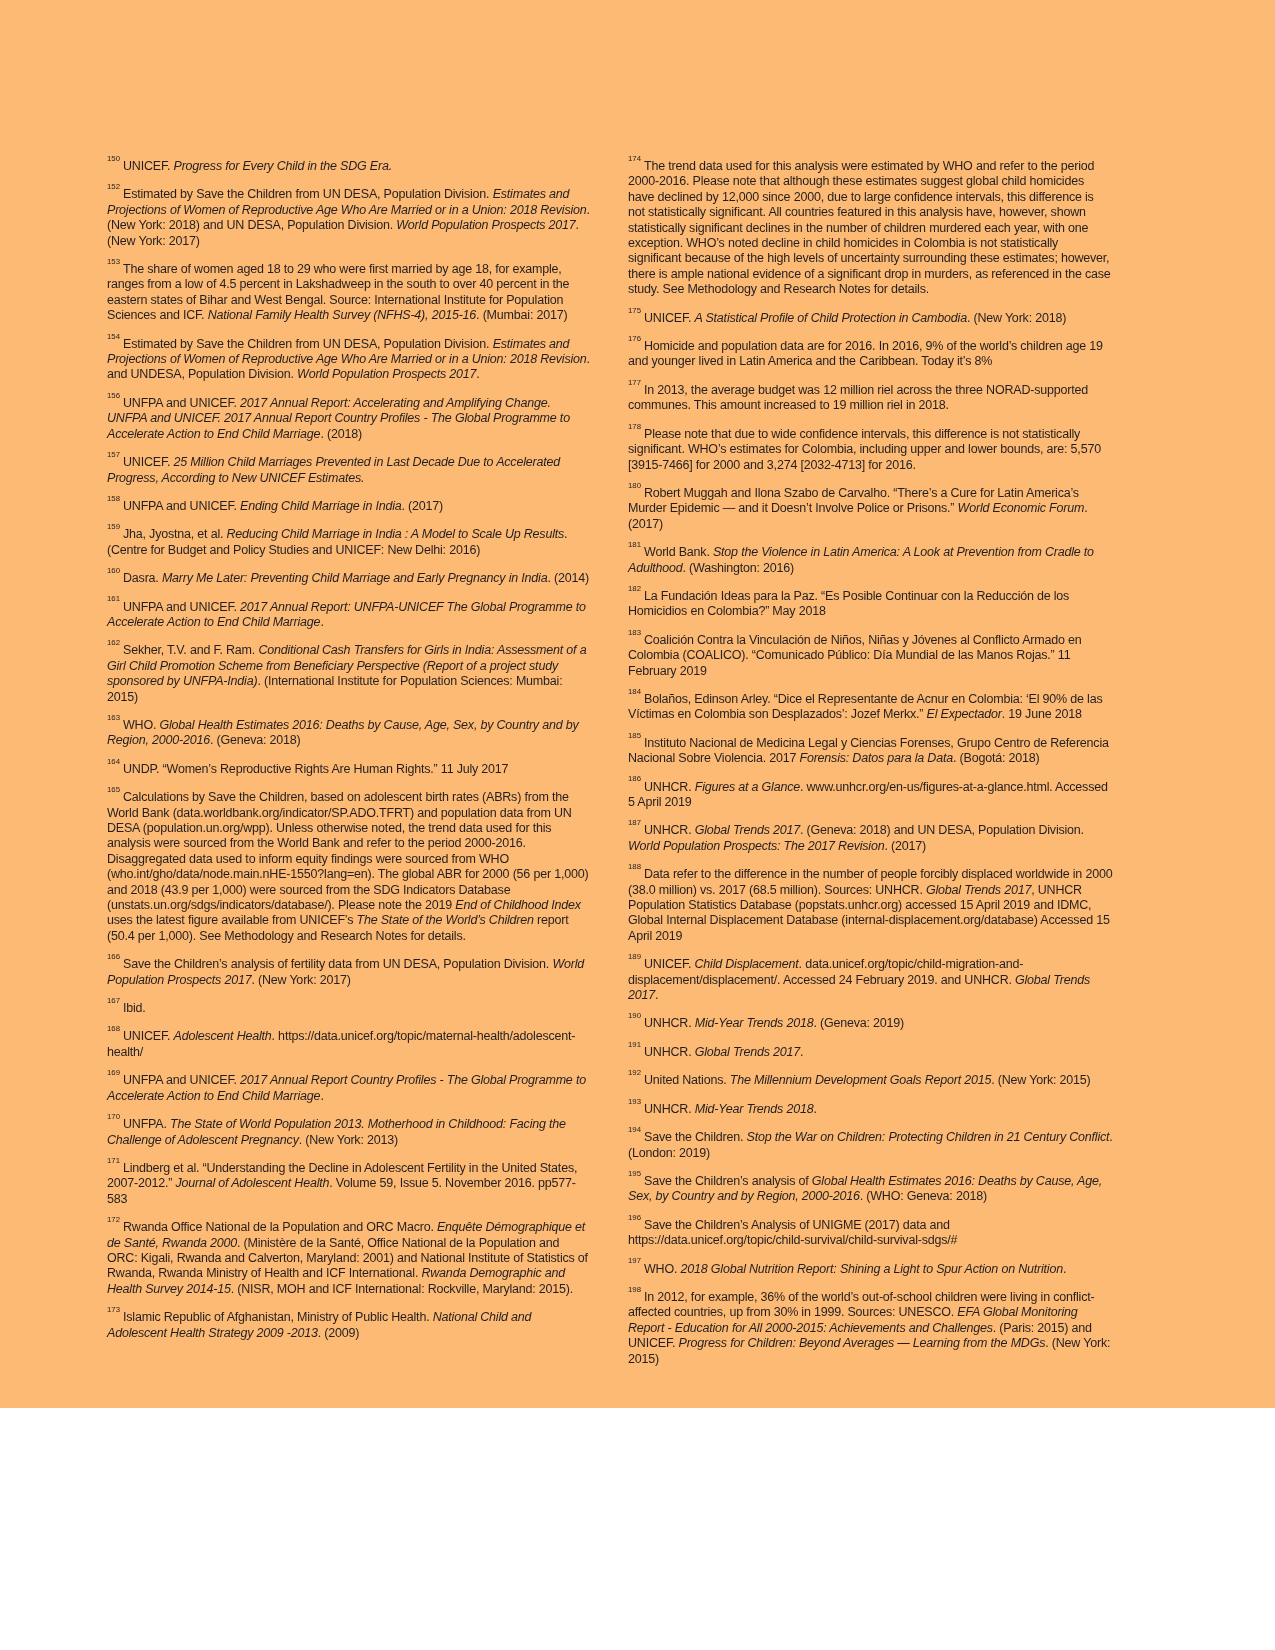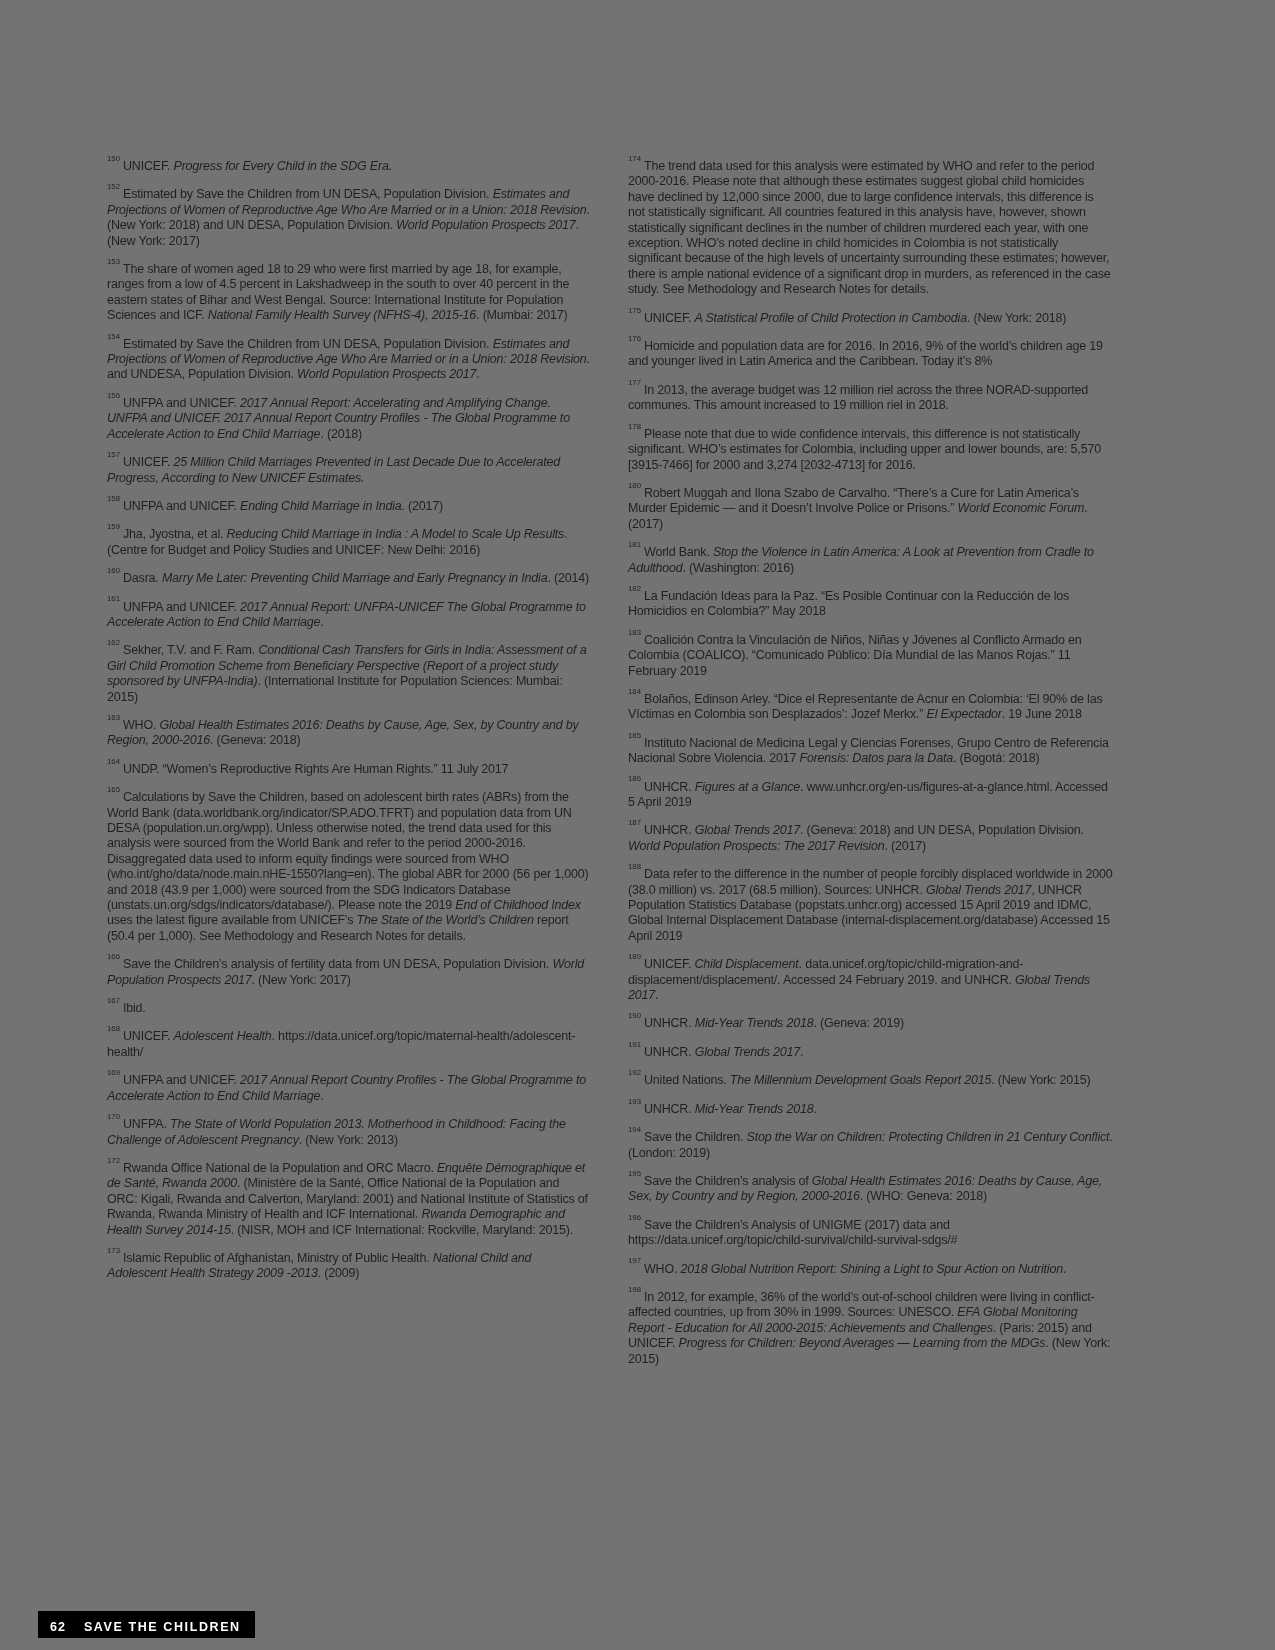--- a/index.html
+++ b/index.html
@@ -2,22 +2,22 @@
 <html><head>
 <meta charset="utf-8">
 <title>Endnotes — Page 62</title>
 <style>
   * { box-sizing: border-box; }
   html, body { margin: 0; padding: 0; }
   body { background: #ffffff; }
   .page {
     position: relative;
     width: 1275px;
-    height: 1650px;
-    background: #737373;
+    height: 1408px;
+    background: #fdba74;
     overflow: hidden;
     font-family: "Liberation Sans", sans-serif;
     color: #231f20;
   }
   .columns {
     position: absolute;
     top: 159px;
     left: 107px;
     width: 1006px;
     display: flex;
@@ -86,20 +86,21 @@
         <p class="note"><sup class="note-num">161</sup><span class="rm">UNFPA and UNICEF. </span><span class="it">2017 Annual Report: UNFPA-UNICEF The Global Programme to Accelerate Action to End Child Marriage</span><span class="rm">.</span></p>
         <p class="note"><sup class="note-num">162</sup><span class="rm">Sekher, T.V. and F. Ram. </span><span class="it">Conditional Cash Transfers for Girls in India: Assessment of a Girl Child Promotion Scheme from Beneficiary Perspective (Report of a project study sponsored by UNFPA-India)</span><span class="rm">. (International Institute for Population Sciences: Mumbai: 2015)</span></p>
         <p class="note"><sup class="note-num">163</sup><span class="rm">WHO. </span><span class="it">Global Health Estimates 2016: Deaths by Cause, Age, Sex, by Country and by Region, 2000-2016</span><span class="rm">. (Geneva: 2018)</span></p>
         <p class="note"><sup class="note-num">164</sup><span class="rm">UNDP. “Women’s Reproductive Rights Are Human Rights.” 11 July 2017</span></p>
         <p class="note"><sup class="note-num">165</sup><span class="rm">Calculations by Save the Children, based on adolescent birth rates (ABRs) from the World Bank (data.worldbank.org/indicator/SP.ADO.TFRT) and population data from UN DESA (population.un.org/wpp). Unless otherwise noted, the trend data used for this analysis were sourced from the World Bank and refer to the period 2000-2016. Disaggregated data used to inform equity findings were sourced from WHO (who.int/gho/data/node.main.nHE-1550?lang=en). The global ABR for 2000 (56 per 1,000) and 2018 (43.9 per 1,000) were sourced from the SDG Indicators Database (unstats.un.org/sdgs/indicators/database/). Please note the 2019 </span><span class="it">End of Childhood Index</span><span class="rm"> uses the latest figure available from UNICEF’s </span><span class="it">The State of the World’s Children</span><span class="rm"> report (50.4 per 1,000). See Methodology and Research Notes for details.</span></p>
         <p class="note"><sup class="note-num">166</sup><span class="rm">Save the Children’s analysis of fertility data from UN DESA, Population Division. </span><span class="it">World Population Prospects 2017</span><span class="rm">. (New York: 2017)</span></p>
         <p class="note"><sup class="note-num">167</sup><span class="rm">Ibid.</span></p>
         <p class="note"><sup class="note-num">168</sup><span class="rm">UNICEF. </span><span class="it">Adolescent Health</span><span class="rm">. https://data.unicef.org/topic/maternal-health/adolescent-health/</span></p>
         <p class="note"><sup class="note-num">169</sup><span class="rm">UNFPA and UNICEF. </span><span class="it">2017 Annual Report Country Profiles - The Global Programme to Accelerate Action to End Child Marriage</span><span class="rm">.</span></p>
         <p class="note"><sup class="note-num">170</sup><span class="rm">UNFPA. </span><span class="it">The State of World Population 2013. Motherhood in Childhood: Facing the Challenge of Adolescent Pregnancy</span><span class="rm">.  (New York: 2013)</span></p>
+        <p class="note"><sup class="note-num">171</sup><span class="rm">Lindberg et al. “Understanding the Decline in Adolescent Fertility in the United States, 2007-2012.” </span><span class="it">Journal of Adolescent Health</span><span class="rm">. Volume 59, Issue 5. November 2016. pp577-583</span></p>
         <p class="note"><sup class="note-num">172</sup><span class="rm">Rwanda Office National de la Population and ORC Macro. </span><span class="it">Enquête Démographique et de Santé, Rwanda 2000</span><span class="rm">. (Ministère de la Santé, Office National de la Population and ORC: Kigali, Rwanda and Calverton, Maryland: 2001) and National Institute of Statistics of Rwanda, Rwanda Ministry of Health and ICF International. </span><span class="it">Rwanda Demographic and Health Survey 2014-15</span><span class="rm">. (NISR, MOH and ICF International: Rockville, Maryland: 2015).</span></p>
         <p class="note"><sup class="note-num">173</sup><span class="rm">Islamic Republic of Afghanistan, Ministry of Public Health. </span><span class="it">National Child and Adolescent Health Strategy 2009 -2013</span><span class="rm">. (2009)</span></p>
       </div>
     <div class="col" id="col-right">
         <p class="note"><sup class="note-num">174</sup><span class="rm">The trend data used for this analysis were estimated by WHO and refer to the period 2000-2016. Please note that although these estimates suggest global child homicides have declined by 12,000 since 2000, due to large confidence intervals, this difference is not statistically significant.  All countries featured in this analysis have, however, shown statistically significant declines in the number of children murdered each year, with one exception. WHO’s noted decline in child homicides in Colombia is not statistically significant because of the high levels of uncertainty surrounding these estimates; however, there is ample national evidence of a significant drop in murders, as referenced in the case study. See Methodology and Research Notes for details.</span></p>
         <p class="note"><sup class="note-num">175</sup><span class="rm">UNICEF.  </span><span class="it">A Statistical Profile of Child Protection in Cambodia</span><span class="rm">. (New York: 2018)</span></p>
         <p class="note"><sup class="note-num">176</sup><span class="rm">Homicide and population data are for 2016. In 2016, 9% of the world’s children age 19 and younger lived in Latin America and the Caribbean. Today it’s 8%</span></p>
         <p class="note"><sup class="note-num">177</sup><span class="rm">In 2013, the average budget was 12 million riel across the three NORAD-supported communes. This amount increased to 19 million riel in 2018.</span></p>
         <p class="note"><sup class="note-num">178</sup><span class="rm">Please note that due to wide confidence intervals, this difference is not statistically significant. WHO’s estimates for Colombia, including upper and lower bounds, are: 5,570 [3915-7466] for 2000 and 3,274 [2032-4713] for 2016.</span></p>
         <p class="note"><sup class="note-num">180</sup><span class="rm">Robert Muggah and Ilona Szabo de Carvalho. “There’s a Cure for Latin America’s Murder Epidemic — and it Doesn’t Involve Police or Prisons.” </span><span class="it">World Economic Forum</span><span class="rm">.  (2017)</span></p>

